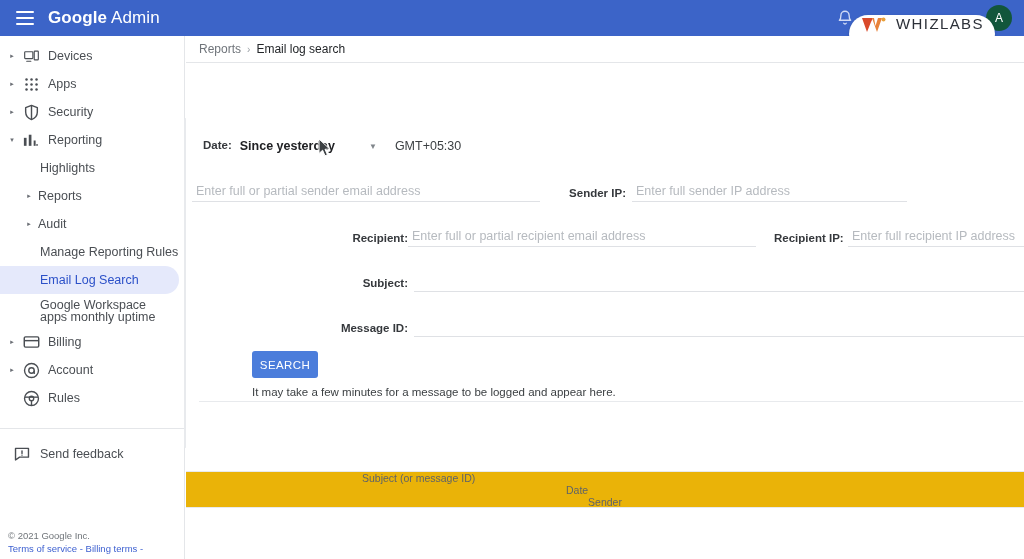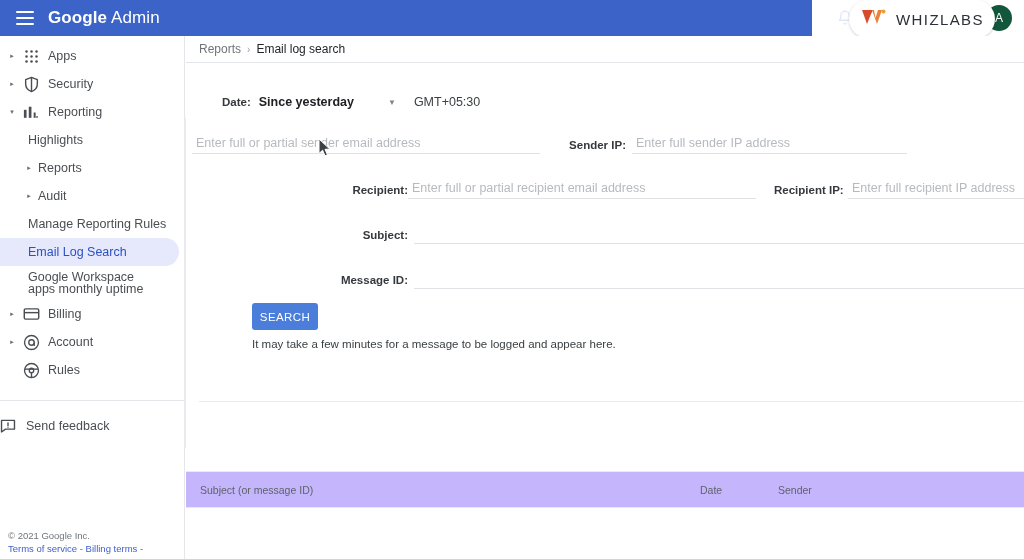--- a/index.html
+++ b/index.html
@@ -6,21 +6,21 @@
   html, body {
     width: 1024px; height: 559px;
     font-family: "Liberation Sans", sans-serif;
     background: #fff;
     overflow: hidden;
   }
   .app { position: relative; width: 1024px; height: 559px; background:#fff; }
 
   
   .topbar {
-    position: absolute; left:0; top:0; width:812px; height:36px;
+    position: absolute; left:0; top:0; width:1024px; height:36px;
     background:#3c64c8; display:flex; align-items:center;
   }
   .hamburger {
     width:18px; height:14px; margin-left:16px; margin-right:14px;
     display:flex; flex-direction:column; justify-content:space-between;
     cursor:pointer;
   }
   .hamburger span { display:block; height:2px; background:#ffffff; border-radius:1px; }
   .brand {
     font-size:17px; color:#fff; letter-spacing:0.1px; white-space:nowrap;
@@ -34,22 +34,22 @@
   .searchbox .sicon { margin-left:14px; margin-right:14px; display:flex; opacity:.78; }
   .searchbox .sph { font-size:12.5px; color:#b8c7ef; }
   .bell { position:absolute; left:836px; top:9px; width:18px; height:18px; opacity:.92; }
   .avatar {
     position:absolute; left:986px; top:5px; width:26px; height:26px; border-radius:50%;
     background:#12563b; color:#fff; font-size:12px; display:flex;
     align-items:center; justify-content:center; font-weight:500;
   }
   
   .wm-pill {
-    position:absolute; left:849px; top:0; width:146px; height:38px;
-    background:#fff; border-radius:19px; display:flex; align-items:center;
+    position:absolute; left:849px; top:15px; width:146px; height:38px;
+    background:#fff; border-radius:19px; display:flex; 
     justify-content:center; gap:6px; box-shadow:0 1px 3px rgba(0,0,0,.18);
   }
   .wm-pill .wtext { font-size:15px; letter-spacing:1.4px; color:#2c3038; font-weight:500; }
 
   
   .sidebar {
     position:absolute; left:0; top:36px; width:185px; height:523px;
     background:#fff; border-right:1px solid #e4e6e9;
   }
   .nav { padding-top:6px; }
@@ -57,37 +57,37 @@
     display:flex; align-items:center; height:28px; padding-left:6px;
     font-size:12.5px; color:#4a4e53; cursor:pointer; position:relative;
   }
   .nav-item .caret {
     width:12px; text-align:center; font-size:7px; color:#6b6f75; flex:0 0 12px;
   }
   .nav-item .nicon {
     width:26px; flex:0 0 26px; display:flex; align-items:center; justify-content:center;
   }
   .nav-item .nlabel { margin-left:4px; }
-  .nav-item.sub { padding-left:24px; }
+  .nav-item.sub { padding-left:36px; }
   .nav-item.sub2 { padding-left:24px; }
   .nav-item.sub2 .caret { flex:0 0 10px; width:10px; }
   .nav-item.active {
     background:#e5e9fb; border-top-right-radius:14px; border-bottom-right-radius:14px;
     color:#2b50c8; font-weight:400; width:179px;
   }
   .nav-item.twoline { height:34px; align-items:center; line-height:12.5px; }
   .nav-item.twoline .nlabel { white-space:normal; width:128px; }
   .showless {
     margin:10px auto 0; width:140px; height:26px; border:1px solid #dadce0;
     border-radius:13px; display:flex; align-items:center; justify-content:center;
     font-size:12.5px; color:#3c5fd0; cursor:pointer; background:#fff;
   }
   .side-div { margin:16px 0 0 0; border-top:1px solid #e4e6e9; }
   .feedback {
-    display:flex; align-items:center; height:26px; 
+    display:flex; align-items:center; height:26px; padding-left:14px;
     font-size:12.5px; color:#4a4e53; margin-top:12px; cursor:pointer;
   }
   .feedback .nicon { width:26px; flex:0 0 26px; display:flex; align-items:center; }
   .legal {
     position:absolute; left:8px; bottom:4px; font-size:9.5px; color:#70757a; line-height:13px;
   }
   .legal a { color:#3c5fd0; text-decoration:none; }
 
   
   .sb-track {
@@ -113,43 +113,43 @@
     font-size:11.5px; color:#35383c; font-weight:700; text-align:right;
     padding-bottom:3px; white-space:nowrap;
   }
   .inp {
     border:none; border-bottom:1px solid #dfe1e5; outline:none; background:transparent;
     font-size:12.5px; color:#202124; font-family:"Liberation Sans", sans-serif;
     padding:0 0 3px 4px; height:19px;
   }
   .inp::placeholder { color:#b6babf; }
 
-  .date-row { display:flex; align-items:center; padding-left:36px; height:22px; }
+  .date-row { display:flex; align-items:flex-start; padding-left:17px; height:22px;margin-top:48px; }
   .date-row .dlabel { font-size:11.5px; font-weight:700; color:#35383c; }
   .date-sel {
     margin-left:8px; font-size:12.5px; color:#202124; font-weight:700;
     display:flex; align-items:center; cursor:pointer;
   }
   .date-sel .dv { font-weight:700; }
   .date-sel .dcaret { margin-left:34px; font-size:8px; color:#80868b; }
   .tz { margin-left:18px; font-size:12.5px; color:#3c4043; }
 
   .btn-search {
     margin-left:0; width:66px; height:27px; background:#4b7ddb; color:#fff;
     border:none; border-radius:3px; font-size:11.5px; letter-spacing:.4px;
     cursor:pointer; font-family:"Liberation Sans", sans-serif;
   }
   .hint { font-size:11.5px; color:#3c4043; margin-top:8px; }
 
   .mid-div { position:absolute; left:13px; top:365px; width:824px; border-top:1px solid #e8eaed; }
 
   .table-head {
     position:absolute; left:0; top:435px; width:838px; height:37px;
-    background:#c4b5fd; border-top:1px solid #e8eaed; border-bottom:1px solid #e8eaed;
-    display:flex; align-items:center;
+    background:#eab308; border-top:1px solid #e8eaed; border-bottom:1px solid #e8eaed;
+    display:flex; align-items:center;flex-direction:column;
   }
   .th { font-size:10.5px; color:#5f6368; }
   .cursor { position:absolute; left:318px; top:138px; }
 </style>
 </head>
 <body>
 
 <div class="app">
 
   <div class="topbar">
@@ -182,20 +182,31 @@
         <path d="M12 3 L17 17 L22 3 L18 3 L15.5 11 L14 3 Z" fill="#e8823a"></path>
         <circle cx="23.5" cy="4.5" r="2" fill="#e8a13a"></circle>
       </svg>
     </span>
     <span class="wtext">WHIZLABS</span>
   </div>
 
   <div class="sidebar">
     <div class="nav">
 
+      <div class="nav-item">
+        <span class="caret">▸</span>
+        <span class="nicon">
+          <svg width="17" height="15" viewBox="0 0 24 22" fill="none" stroke="#4a4e53" stroke-width="1.7">
+            <rect x="2" y="4" width="12" height="10" rx="1"></rect>
+              <line x1="5" y1="18" x2="11" y2="18" stroke-linecap="round"></line>
+            <rect x="16" y="3" width="6" height="13" rx="1"></rect>
+          </svg>
+        </span>
+        <span class="nlabel">Devices</span>
+      </div>
 
       <div class="nav-item">
         <span class="caret">▸</span>
         <span class="nicon">
           <svg width="15" height="15" viewBox="0 0 18 18" fill="#4a4e53">
             <circle cx="3" cy="3" r="1.5"></circle>
               <circle cx="9" cy="3" r="1.5"></circle>
               <circle cx="15" cy="3" r="1.5"></circle>
             <circle cx="3" cy="9" r="1.5"></circle>
               <circle cx="9" cy="9" r="1.5"></circle>

